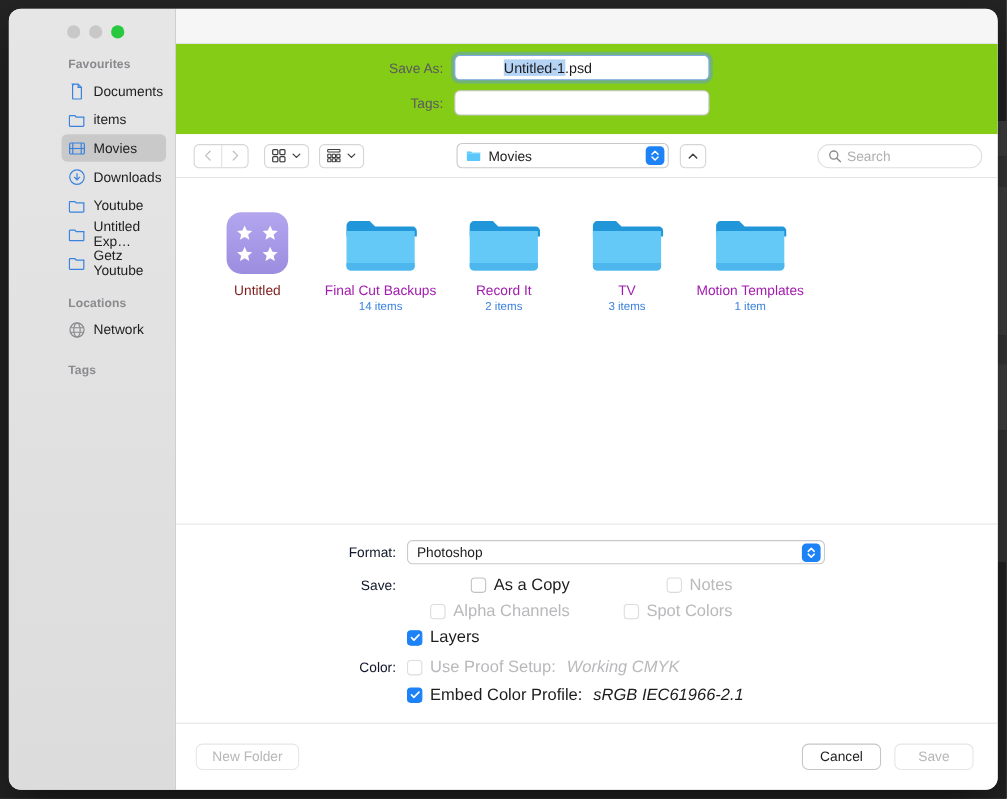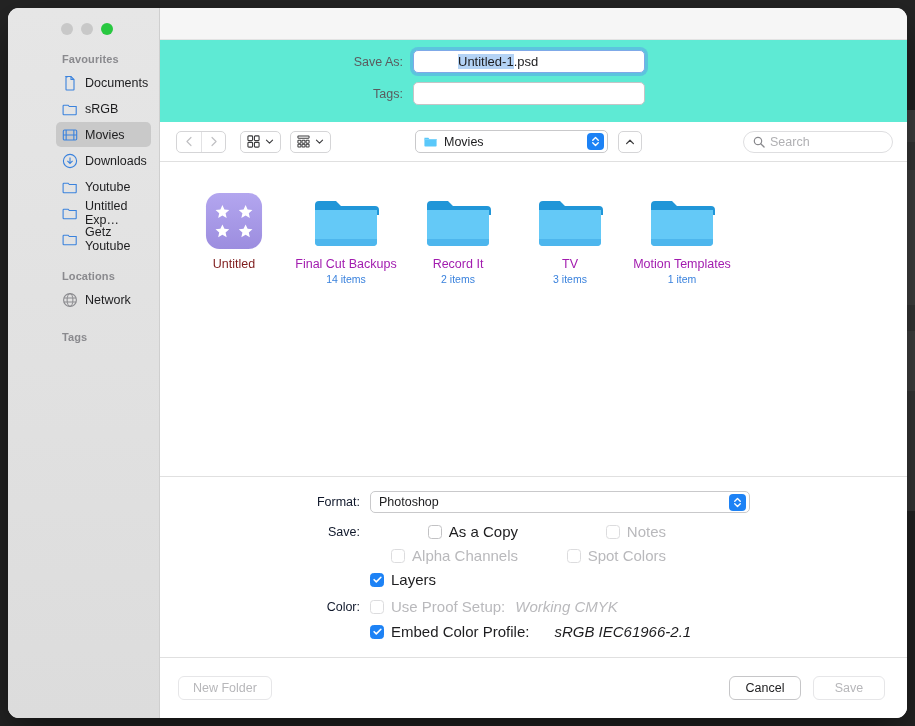--- a/index.html
+++ b/index.html
@@ -94,21 +94,21 @@
   #right { flex: 1; display: flex; flex-direction: column; min-width: 0; }
 
   #titlebar {
     height: 32px;
     flex: 0 0 32px;
     background: #f6f6f6;
     border-bottom: 1px solid #e3e3e3;
   }
 
   #nameform {
-    background: #5eead4;
+    background: #84cc16;
     padding: 10px 0 8px 0;
   }
   .form-row {
     display: flex;
     align-items: center;
     margin-bottom: 9px;
   }
   .form-label {
     width: 253px;
     text-align: right;
@@ -350,21 +350,21 @@
         <path d="M4 1.5h5l3 3v10a.5.5 0 0 1-.5.5h-7a.5.5 0 0 1-.5-.5v-12a.5.5 0 0 1 .5-.5z" fill="none" stroke="#3a82dd" stroke-width="1.1"></path>
         <path d="M9 1.5v3h3" fill="none" stroke="#3a82dd" stroke-width="1.1"></path>
       </svg>
       <span>Documents</span>
     </div>
 
     <div class="sb-item">
       <svg class="sb-ico" viewBox="0 0 16 16">
         <path d="M1.8 4.2h4.3l1.2 1.3h6.9v7.6a.7.7 0 0 1-.7.7H1.8a.7.7 0 0 1-.7-.7V4.9a.7.7 0 0 1 .7-.7z" fill="none" stroke="#3a82dd" stroke-width="1.1"></path>
       </svg>
-      <span>sRGB</span>
+      <span>items</span>
     </div>
 
     <div class="sb-item selected">
       <svg class="sb-ico" viewBox="0 0 16 16">
         <rect x="1.3" y="3" width="13.4" height="10" rx="1.2" fill="none" stroke="#3a82dd" stroke-width="1.1"></rect>
         <rect x="3.6" y="3" width="1.1" height="10" fill="#3a82dd"></rect>
         <rect x="11.3" y="3" width="1.1" height="10" fill="#3a82dd"></rect>
         <rect x="1.3" y="7.5" width="13.4" height="1" fill="#3a82dd"></rect>
       </svg>
       <span>Movies</span>
@@ -637,21 +637,21 @@
 
       <div class="opt-row" style="margin-top:8px">
         <div class="opt-label"></div>
         <div class="cbwrap wide">
           <span class="cb on">
             <svg width="11" height="11" viewBox="0 0 12 12">
               <path d="M2.3 6.2 4.7 8.6 9.7 3.5" fill="none" stroke="#fff" stroke-width="1.7" stroke-linecap="round" stroke-linejoin="round"></path>
             </svg>
           </span>
           <span>Embed Color Profile:</span>
-          <span class="opt-extra" style="margin-left:18px">sRGB IEC61966-2.1</span>
+          <span class="opt-extra" style="margin-left:3px">sRGB IEC61966-2.1</span>
         </div>
       </div>
     </div>
 
     <div id="footer">
       <div class="btn disabled">
         <span>New Folder</span>
       </div>
       <div class="right">
         <div class="btn default">

